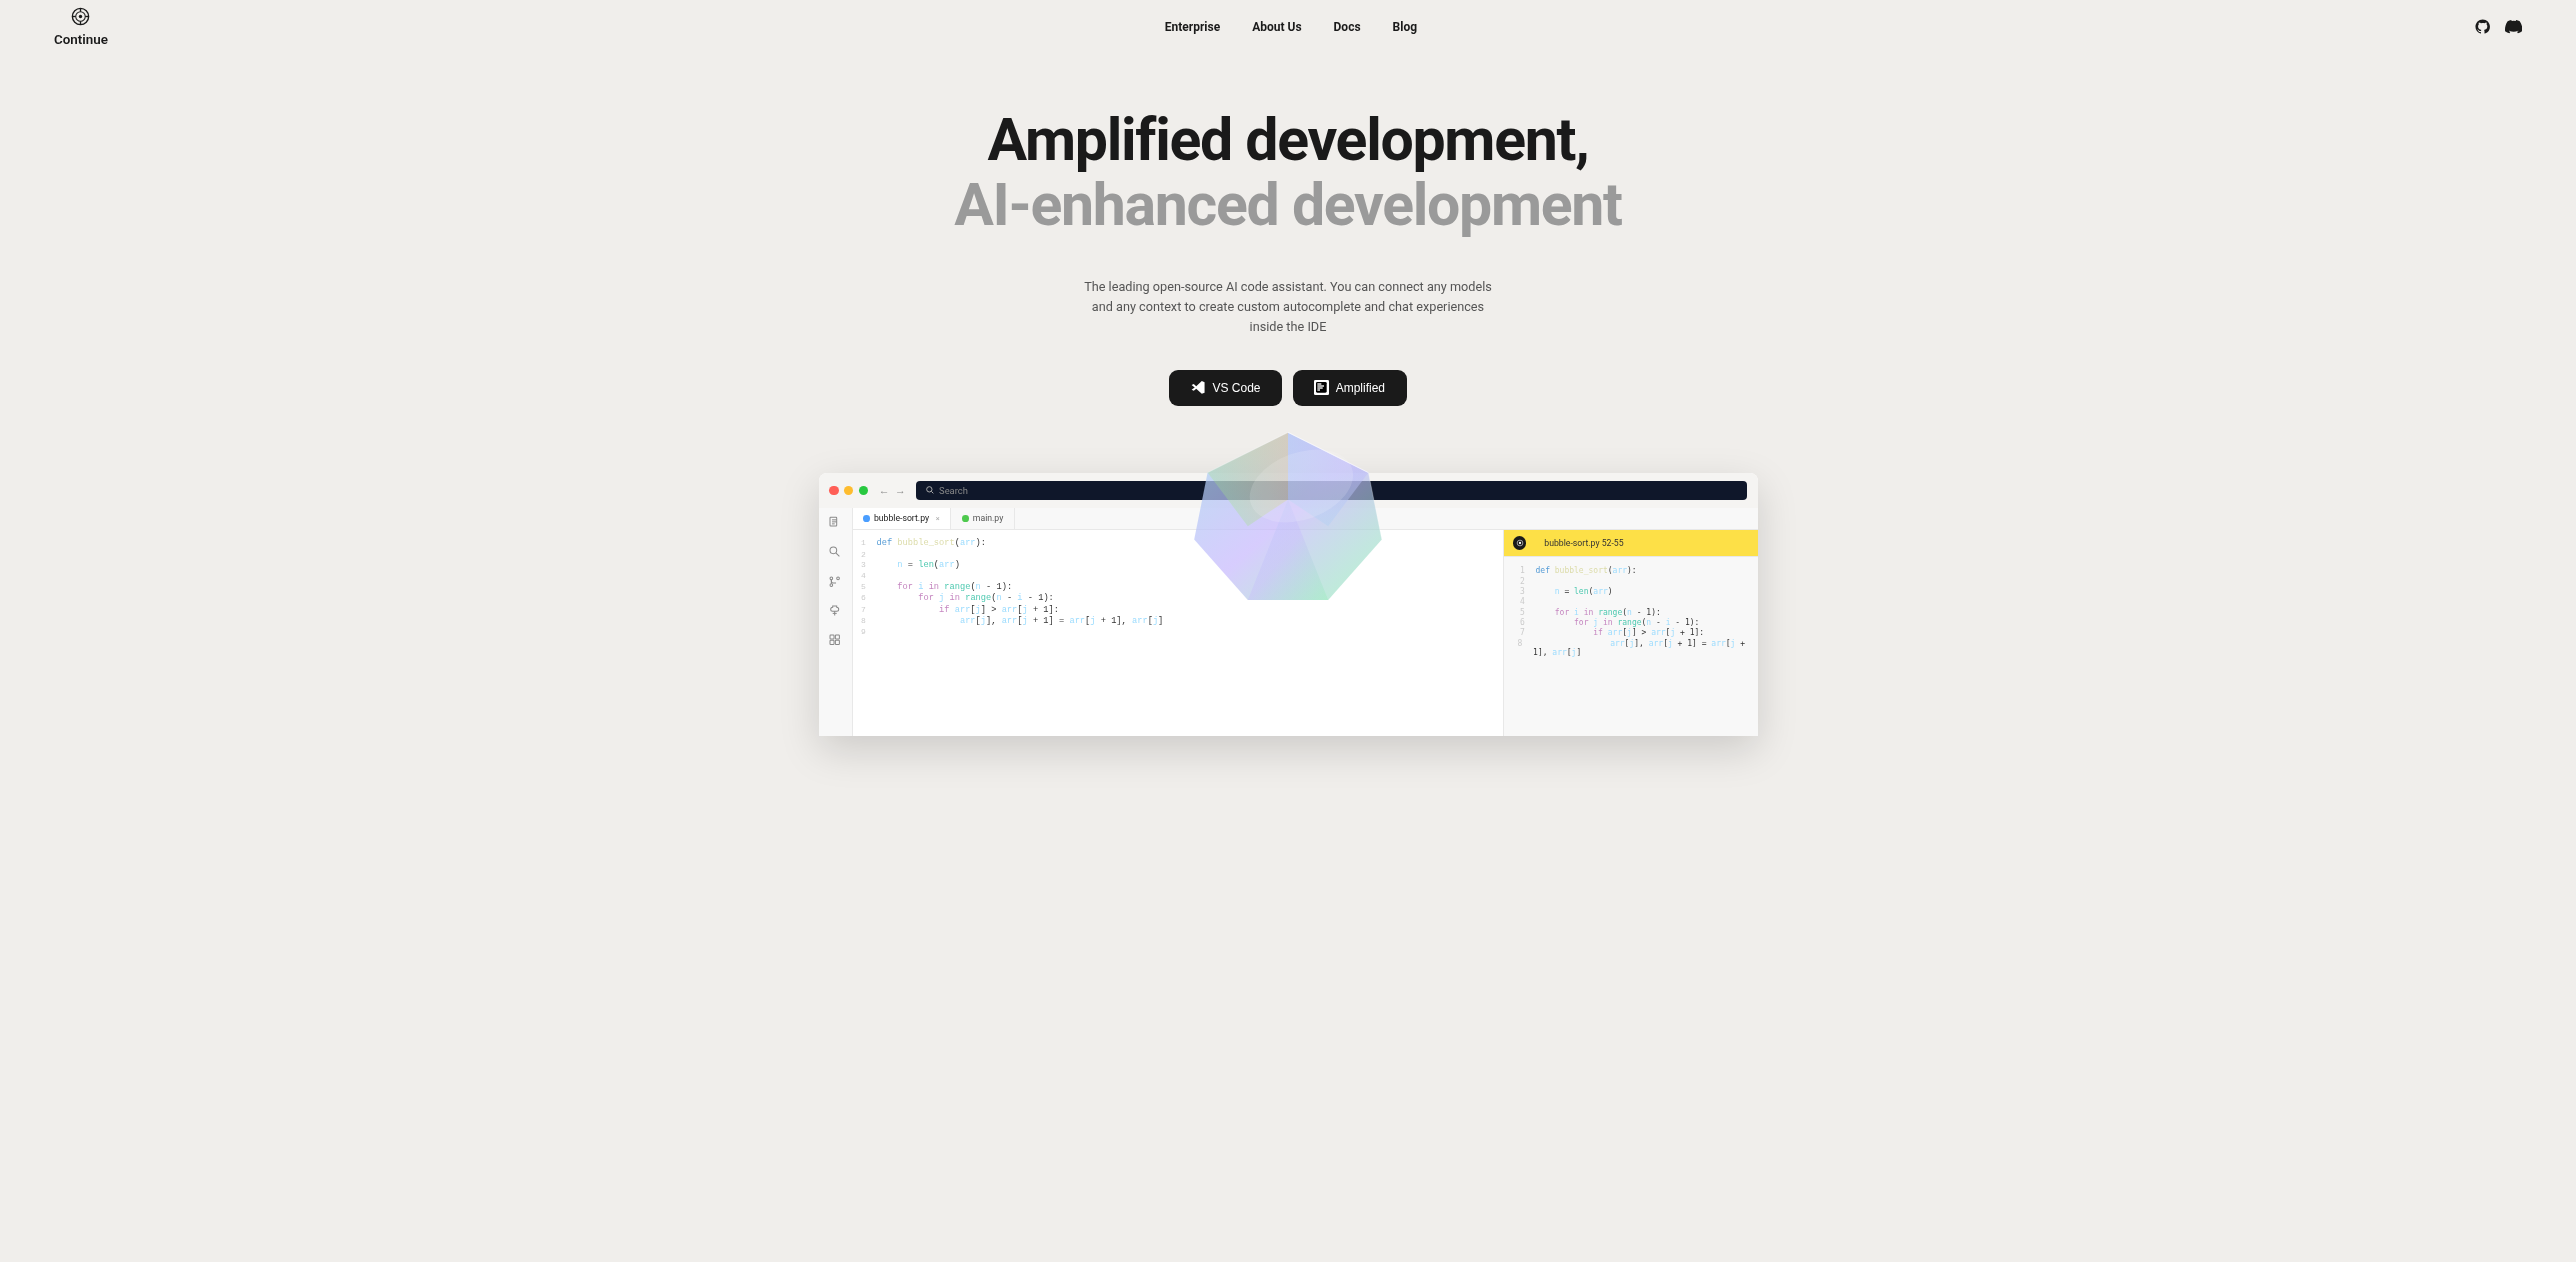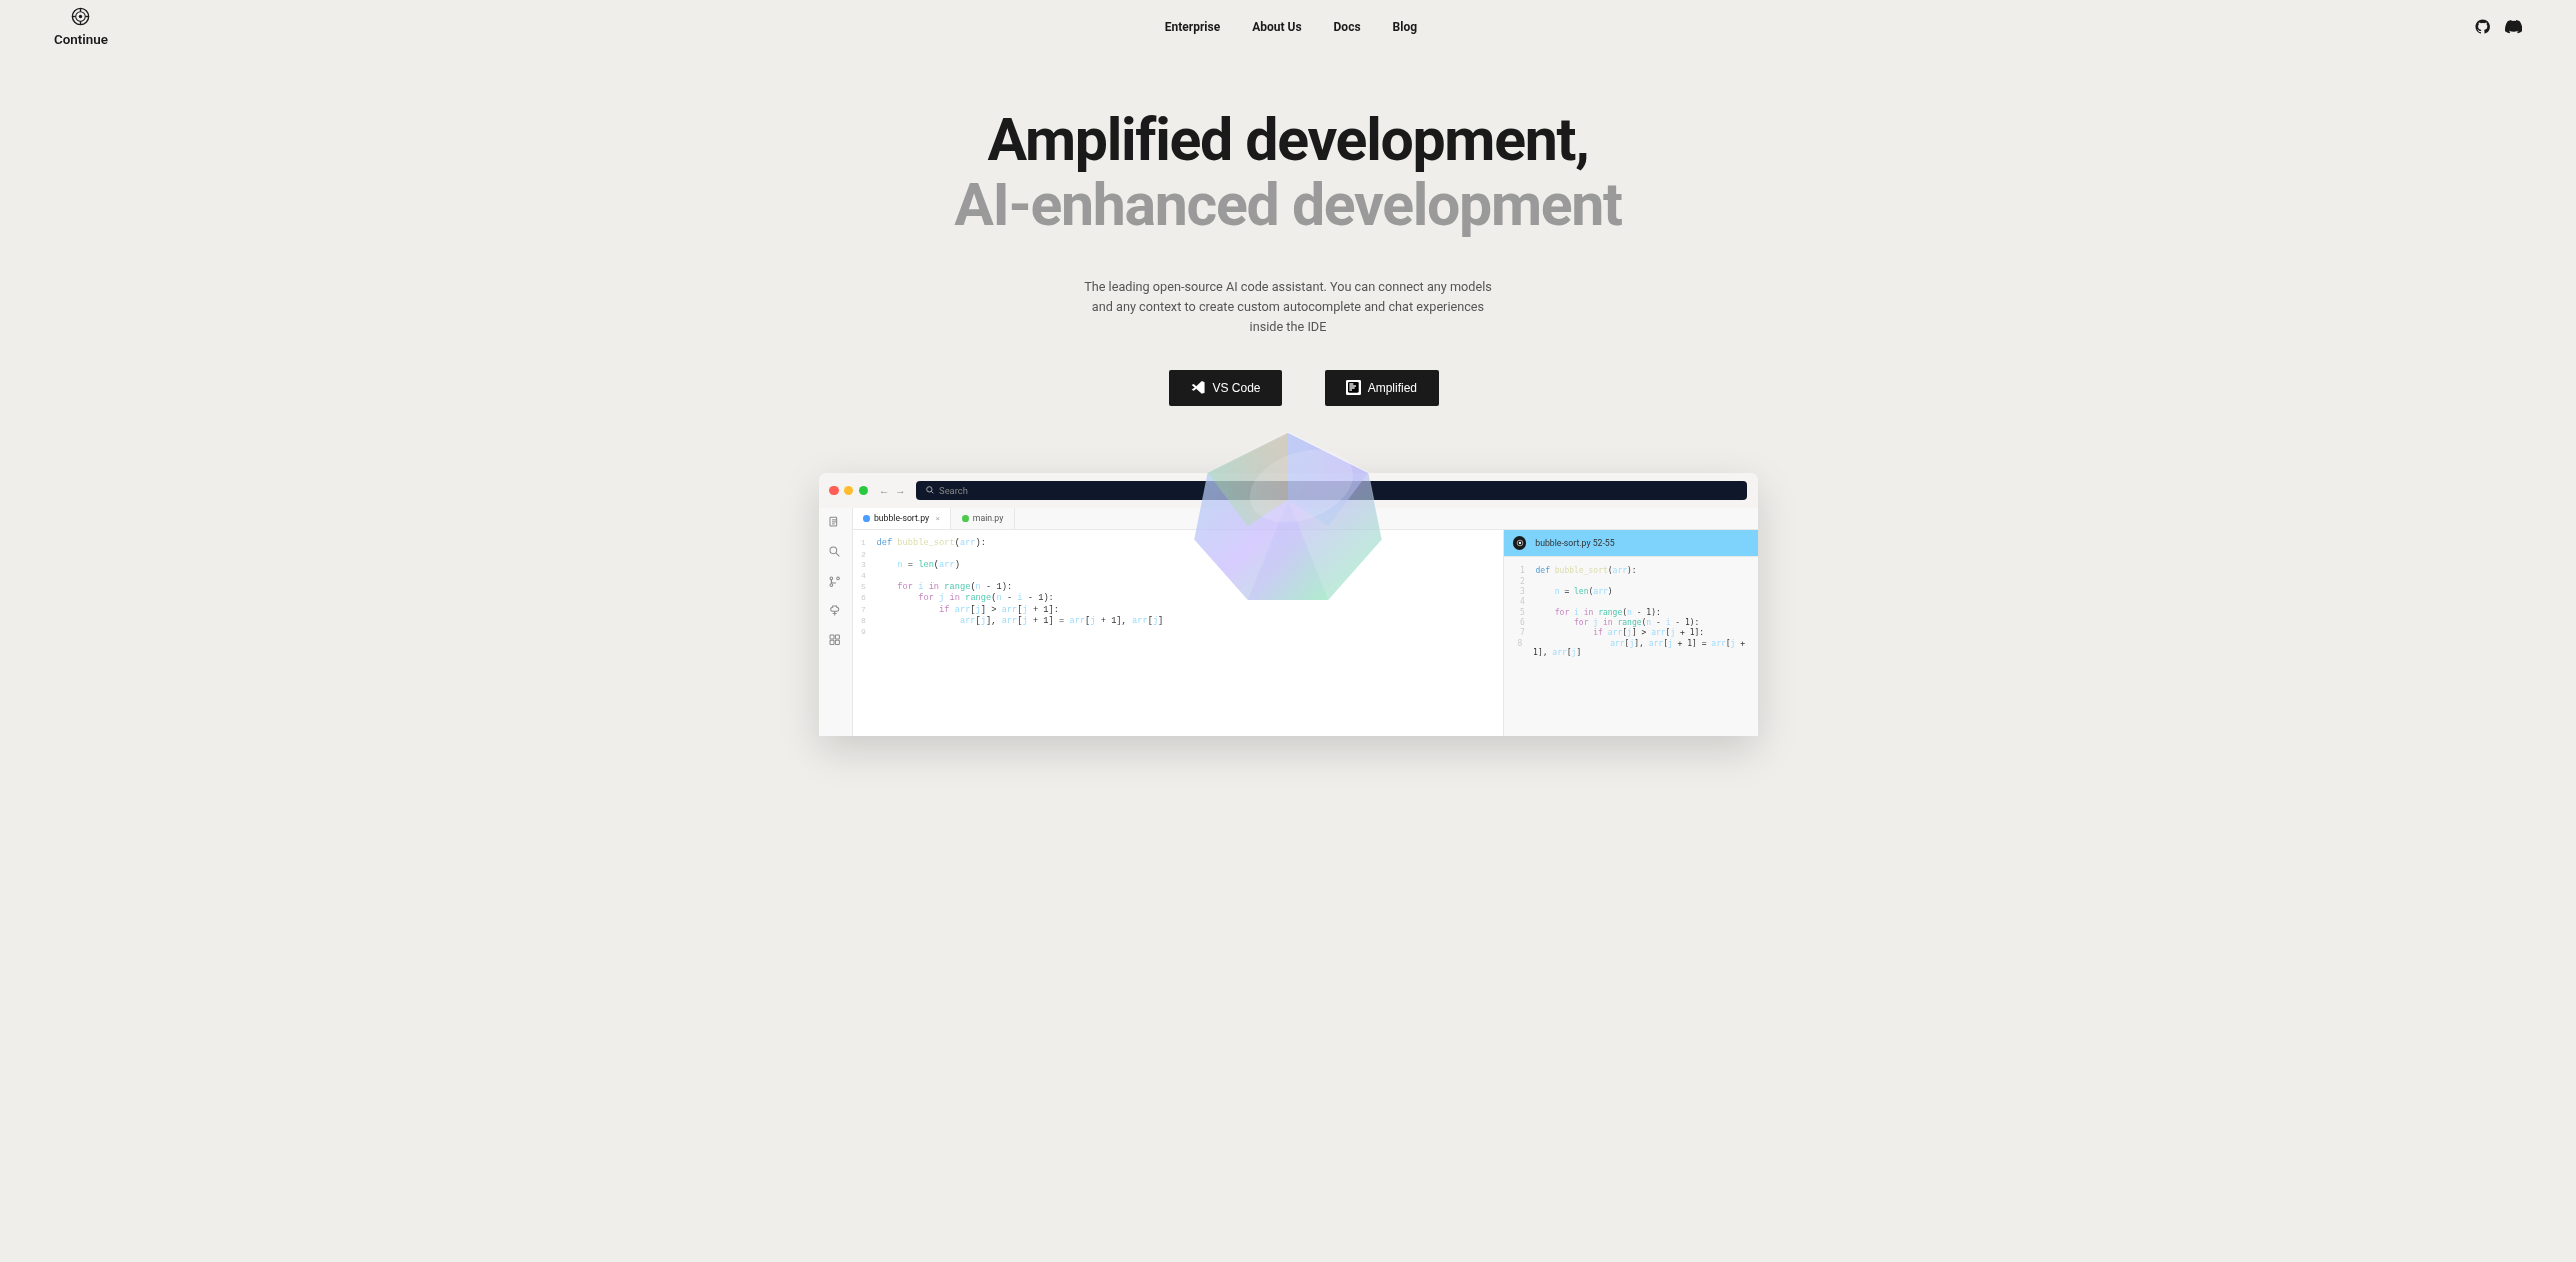--- a/index.html
+++ b/index.html
@@ -108,26 +108,25 @@
       margin-bottom: 40px;
     }
 
     .btn-dark {
       display: flex;
       align-items: center;
       gap: 6.7px;
       background: #1a1a1a;
       color: #fff;
       border: none;
-      border-radius: 2px;
+      border-radius: 9px;
       padding: 10.7px 21.5px;
       font-size: 12px;
       font-weight: 500;
       cursor: pointer;
-      margin-left: 32px;
     }
 
     .btn-vscode-icon {
       width: 14.8px;
       height: 14.8px;
     }
 
     .btn-jetbrains-icon {
       width: 14.8px;
       height: 14.8px;
@@ -338,23 +337,23 @@
       width: 255px;
       background: #f8f8f8;
       border-left: 0.7px solid #e8e8e8;
       display: flex;
       flex-direction: column;
     }
 
     .chat-header {
       display: flex;
       align-items: center;
-      gap: 9px;
+      gap: 18px;
       padding: 6.7px 9.4px;
-      background: #7dd3fc;
+      background: #fde047;
       border-bottom: 0.7px solid #e8e8e8;
       font-size: 8.7px;
       color: #333;
     }
 
     .chat-icon {
       width: 13.4px;
       height: 13.4px;
       border-radius: 50%;
       background: #1a1a1a;

